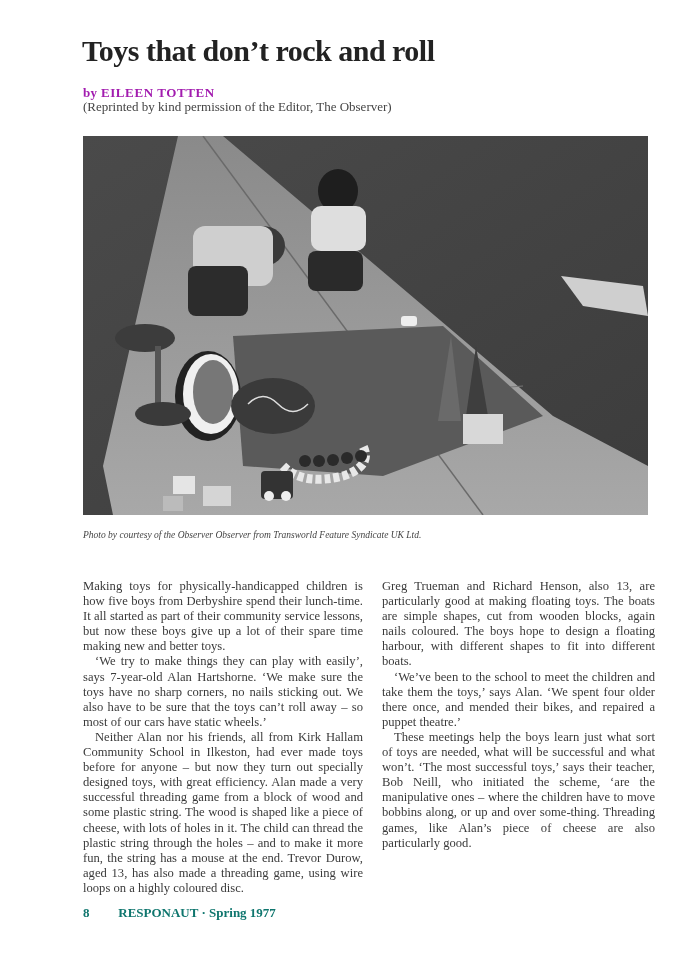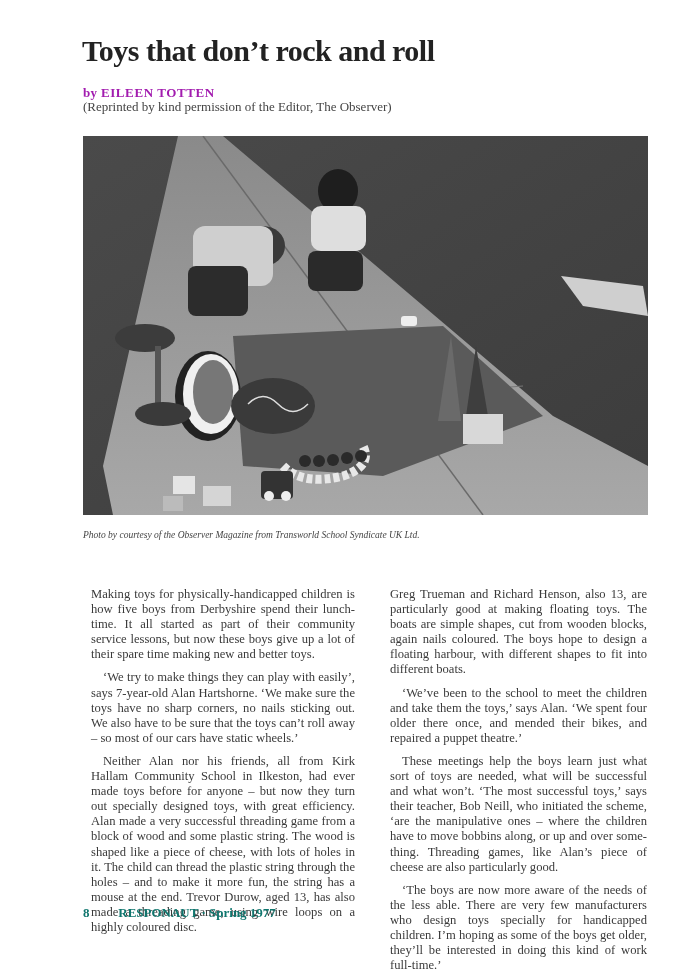--- a/index.html
+++ b/index.html
@@ -7,21 +7,21 @@
   .title { position: absolute; left: 82px; top: 36px; font-size: 30px; font-weight: bold; letter-spacing: -0.5px; color: #222; margin: 0; line-height: 1; white-space: nowrap; }
   .byline { position: absolute; left: 83px; top: 85px; font-size: 13px; font-weight: bold; color: #a21caf; letter-spacing: 0.3px; }
   .byline .author { letter-spacing: 0.6px; }
   .credit-line { position: absolute; left: 83px; top: 99px; font-size: 13px; color: #444; text-align: center; }
   .photo { position: absolute; left: 83px; top: 136px; width: 565px; height: 379px; overflow: hidden; background: #555; }
   .photo svg { display: block; }
   .caption { position: absolute; left: 83px; top: 530px; font-size: 9.5px; font-style: italic; color: #444; }
   .col { position: absolute; top: 579px; font-size: 12.6px; line-height: 15.1px; color: #3a3a3a; text-align: justify; hyphens: manual; }
   .col.left { left: 83px; width: 280px; }
   .col.right { left: 382px; width: 273px; }
-  .col p { margin: 8px; text-indent: 0; }
+  .col p { margin: 0; text-indent: 0; }
   .col p.indent { text-indent: 12px; }
   .footer { position: absolute; left: 83px; top: 905px; font-size: 13px; font-weight: bold; color: #0f766e; white-space: nowrap; }
   .footer .page-num { display: inline-block; width: 32px; }
 </style>
 </head>
 <body>
 
 <h1 class="title">Toys that don’t rock and roll</h1>
 
 <div class="byline">
@@ -90,33 +90,32 @@
         <circle cx="236" cy="325" r="6"></circle>
         <circle cx="250" cy="324" r="6"></circle>
         <circle cx="264" cy="322" r="6"></circle>
         <circle cx="278" cy="320" r="6"></circle>
     </g>
 
     <polygon points="478,140 560,150 565,180 500,170" fill="#cfcfcf"></polygon>
   </svg>
 </div>
 
-<div class="caption">Photo by courtesy of the Observer Magazine from Transworld School Syndicate UK Ltd.</div>
+<div class="caption">Photo by courtesy of the Observer Observer from Transworld Feature Syndicate UK Ltd.</div>
 
 <div class="col left">
   <p>Making toys for physically-handicapped children is how five boys from Derbyshire spend their lunch-time. It all started as part of their community service lessons, but now these boys give up a lot of their spare time making new and better toys.</p>
   <p class="indent">‘We try to make things they can play with easily’, says 7-year-old Alan Hartshorne. ‘We make sure the toys have no sharp corners, no nails sticking out. We also have to be sure that the toys can’t roll away – so most of our cars have static wheels.’</p>
   <p class="indent">Neither Alan nor his friends, all from Kirk Hallam Community School in Ilkeston, had ever made toys before for anyone – but now they turn out specially designed toys, with great efficiency. Alan made a very successful threading game from a block of wood and some plastic string. The wood is shaped like a piece of cheese, with lots of holes in it. The child can thread the plastic string through the holes – and to make it more fun, the string has a mouse at the end. Trevor Durow, aged 13, has also made a threading game, using wire loops on a highly coloured disc.</p>
 </div>
 
 <div class="col right">
   <p>Greg Trueman and Richard Henson, also 13, are particularly good at making floating toys. The boats are simple shapes, cut from wooden blocks, again nails coloured. The boys hope to design a floating harbour, with different shapes to fit into different boats.</p>
   <p class="indent">‘We’ve been to the school to meet the children and take them the toys,’ says Alan. ‘We spent four older there once, and mended their bikes, and repaired a puppet theatre.’</p>
   <p class="indent">These meetings help the boys learn just what sort of toys are needed, what will be successful and what won’t. ‘The most successful toys,’ says their teacher, Bob Neill, who initiated the scheme, ‘are the manipulative ones – where the children have to move bobbins along, or up and over some-thing. Threading games, like Alan’s piece of cheese are also particularly good.</p>
-  <p class="indent">‘The boys are now more aware of the needs of the less able. There are very few manufacturers who design toys specially for handicapped children. I’m hoping as some of the boys get older, they’ll be interested in doing this kind of work full-time.’</p>
 </div>
 
 <div class="footer">
   <span class="page-num">8</span>
   <span>RESPONAUT</span>
   <span>·</span>
   <span>Spring 1977</span>
 </div>
 
 </body></html>

